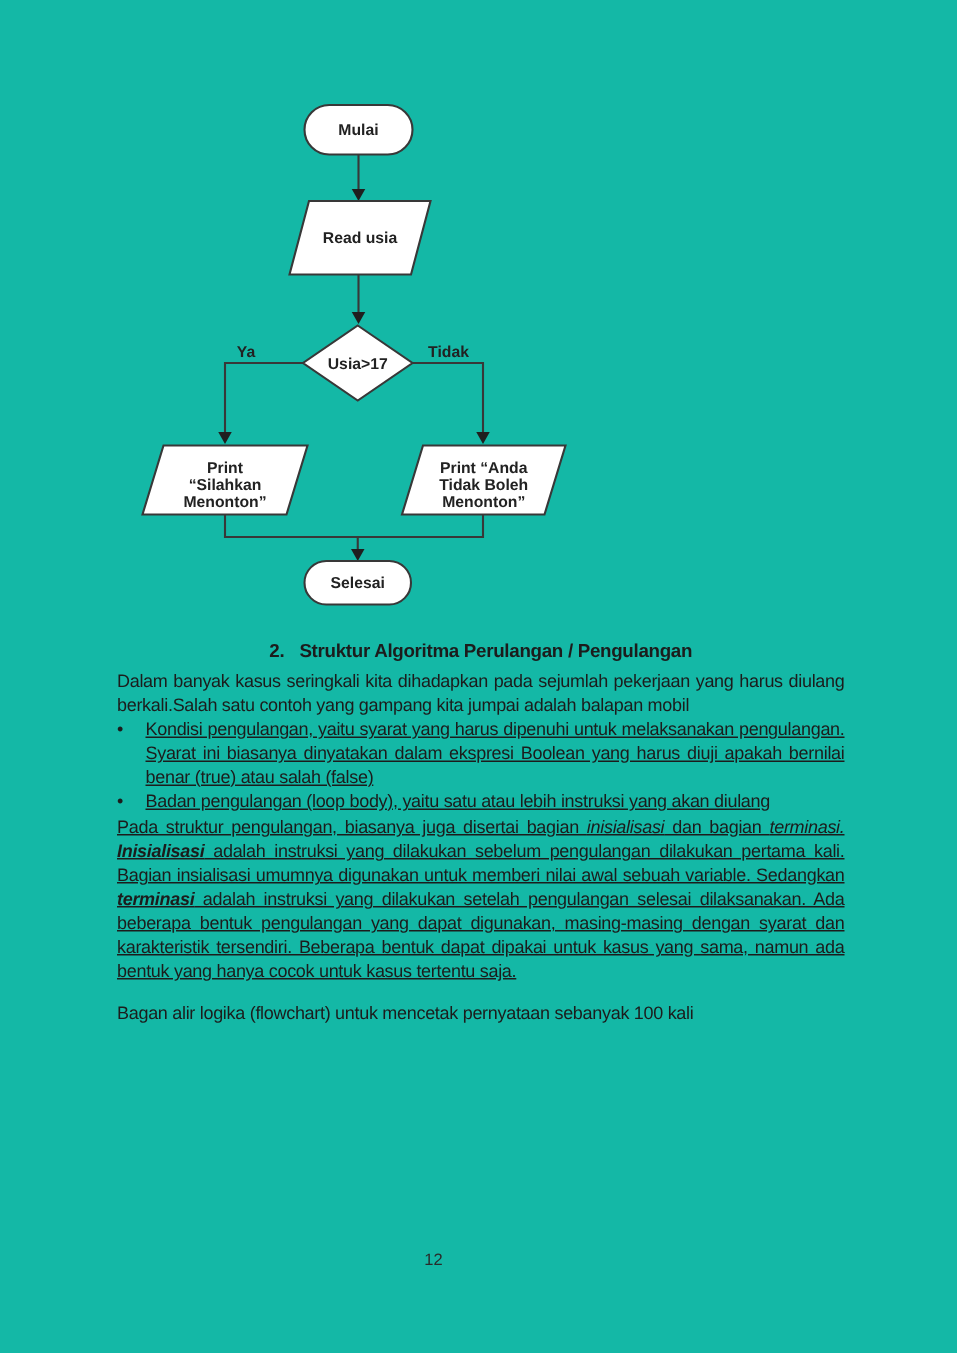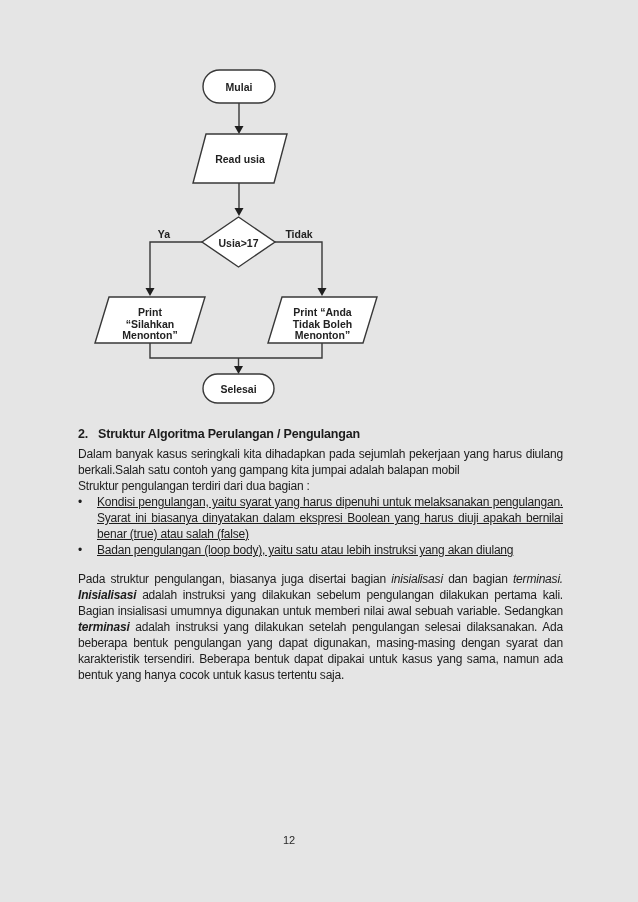--- a/index.html
+++ b/index.html
@@ -7,21 +7,21 @@
   body {
     width: 638px; height: 902px;
     font-family: "Liberation Sans", sans-serif;
     color: #1c1c1c;
     position: relative;
     overflow: hidden;
   }
   .page {
     position: absolute; left: 0; top: 0;
     width: 638px; height: 902px;
-    background: #e5e5e5;
+    background: #14b8a6;
   }
 
   
   .flowchart {
     position: absolute; left: 80px; top: 60px;
     width: 320px; height: 350px;
   }
   .flowchart svg { display: block; width: 320px; height: 350px; }
   .fc-shape { fill: #ffffff; stroke: #383838; stroke-width: 1.4; }
   .fc-line  { fill: none; stroke: #383838; stroke-width: 1.4; }
@@ -32,29 +32,29 @@
   }
 
   
   .text-col {
     position: absolute; left: 78px; top: 426px;
     width: 485px;
     font-size: 12px; line-height: 16px;
     letter-spacing: -0.2px;
     color: #1c1c1c;
   }
-  .heading { font-weight: 700; font-size: 12.5px; margin-bottom: 4px; }
+  .heading { font-weight: 700; font-size: 12.5px; margin-bottom: 4px; text-align: center; }
   .heading .num { margin-right: 10px; }
   .just { text-align: justify; text-align-last: left; }
   .para1 { }
   .list-intro { margin-bottom: 0; }
   .bullet-row { display: flex; }
   .bullet-dot { width: 19px; flex: 0 0 19px; }
   .bullet-text { flex: 1; text-decoration: underline; }
-  .para2-block { margin-top: 13px; }
+  .para2-block { margin-top: 1px; text-decoration: underline; }
   .it { font-style: italic; }
   .bit { font-style: italic; font-weight: 700; }
   .para4 { margin-top: 12px; }
 
   
   .page-number {
     position: absolute; left: 0; top: 834px; width: 578px;
     text-align: center; font-size: 11px; color: #2a2a2a;
   }
 </style>
@@ -105,32 +105,32 @@
   </div>
 
   <div class="text-col">
 
     <div class="heading">
       <span class="num">2.</span><span>Struktur Algoritma Perulangan / Pengulangan</span>
     </div>
 
     <div class="just para1">Dalam banyak kasus seringkali kita dihadapkan pada sejumlah pekerjaan yang harus diulang berkali.Salah satu contoh yang gampang kita jumpai adalah balapan mobil</div>
 
-    <div class="list-intro">Struktur pengulangan terdiri dari dua bagian :</div>
 
     <div class="bullet-row">
       <span class="bullet-dot">•</span>
       <div class="bullet-text just">Kondisi pengulangan, yaitu syarat yang harus dipenuhi untuk melaksanakan pengulangan. Syarat ini biasanya dinyatakan dalam ekspresi Boolean yang harus diuji apakah bernilai benar (true) atau salah (false)</div>
     </div>
     <div class="bullet-row">
       <span class="bullet-dot">•</span>
       <div class="bullet-text just">Badan pengulangan (loop body), yaitu satu atau lebih instruksi yang akan diulang</div>
     </div>
 
     <div class="just para2-block"><span>Pada struktur pengulangan, biasanya juga disertai bagian </span><span class="it">inisialisasi</span><span> dan bagian </span><span class="it">terminasi.</span><span> </span><span class="bit">Inisialisasi</span><span> adalah instruksi yang dilakukan sebelum pengulangan dilakukan pertama kali. Bagian insialisasi umumnya digunakan untuk memberi nilai awal sebuah variable. Sedangkan </span><span class="bit">terminasi</span><span> adalah instruksi yang dilakukan setelah pengulangan selesai dilaksanakan. Ada beberapa bentuk pengulangan yang dapat digunakan, masing-masing dengan syarat dan karakteristik tersendiri. Beberapa bentuk dapat dipakai untuk kasus yang sama, namun ada bentuk yang hanya cocok untuk kasus tertentu saja.</span></div>
 
 
+    <div class="para4">Bagan alir logika (flowchart) untuk mencetak pernyataan sebanyak 100 kali</div>
 
   </div>
 
   <div class="page-number">12</div>
 
 </div>
 
 </body></html>

